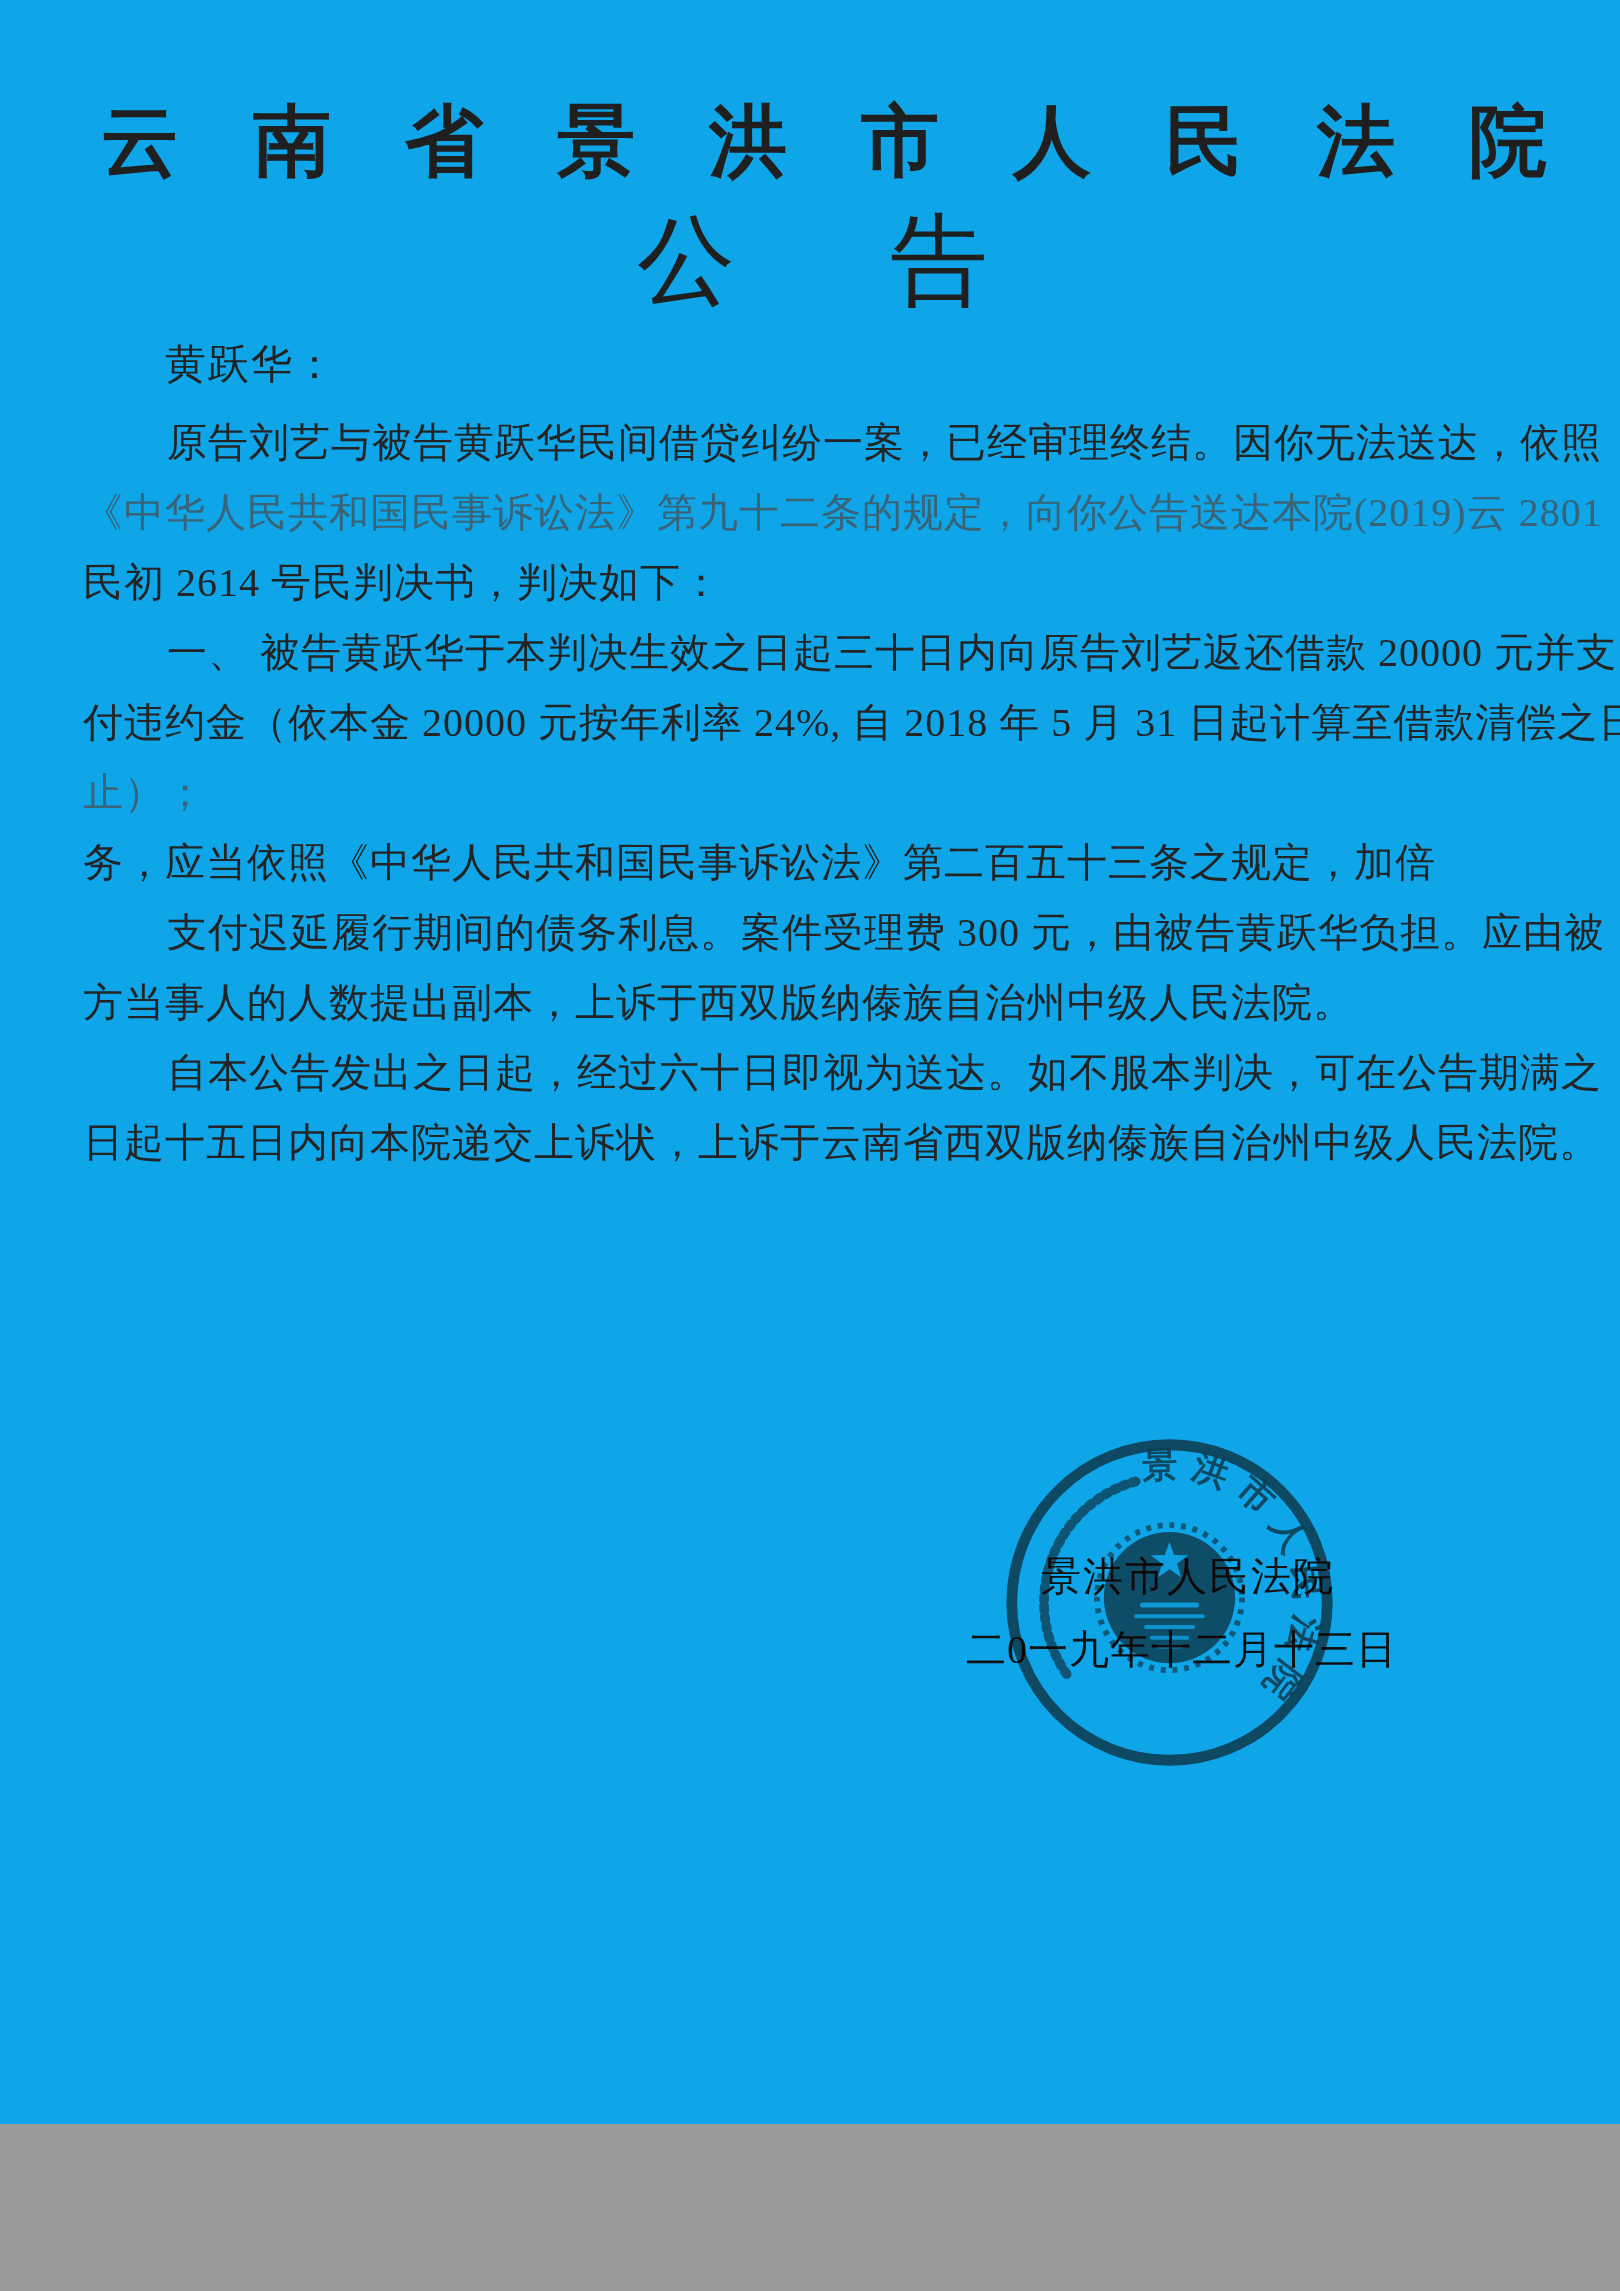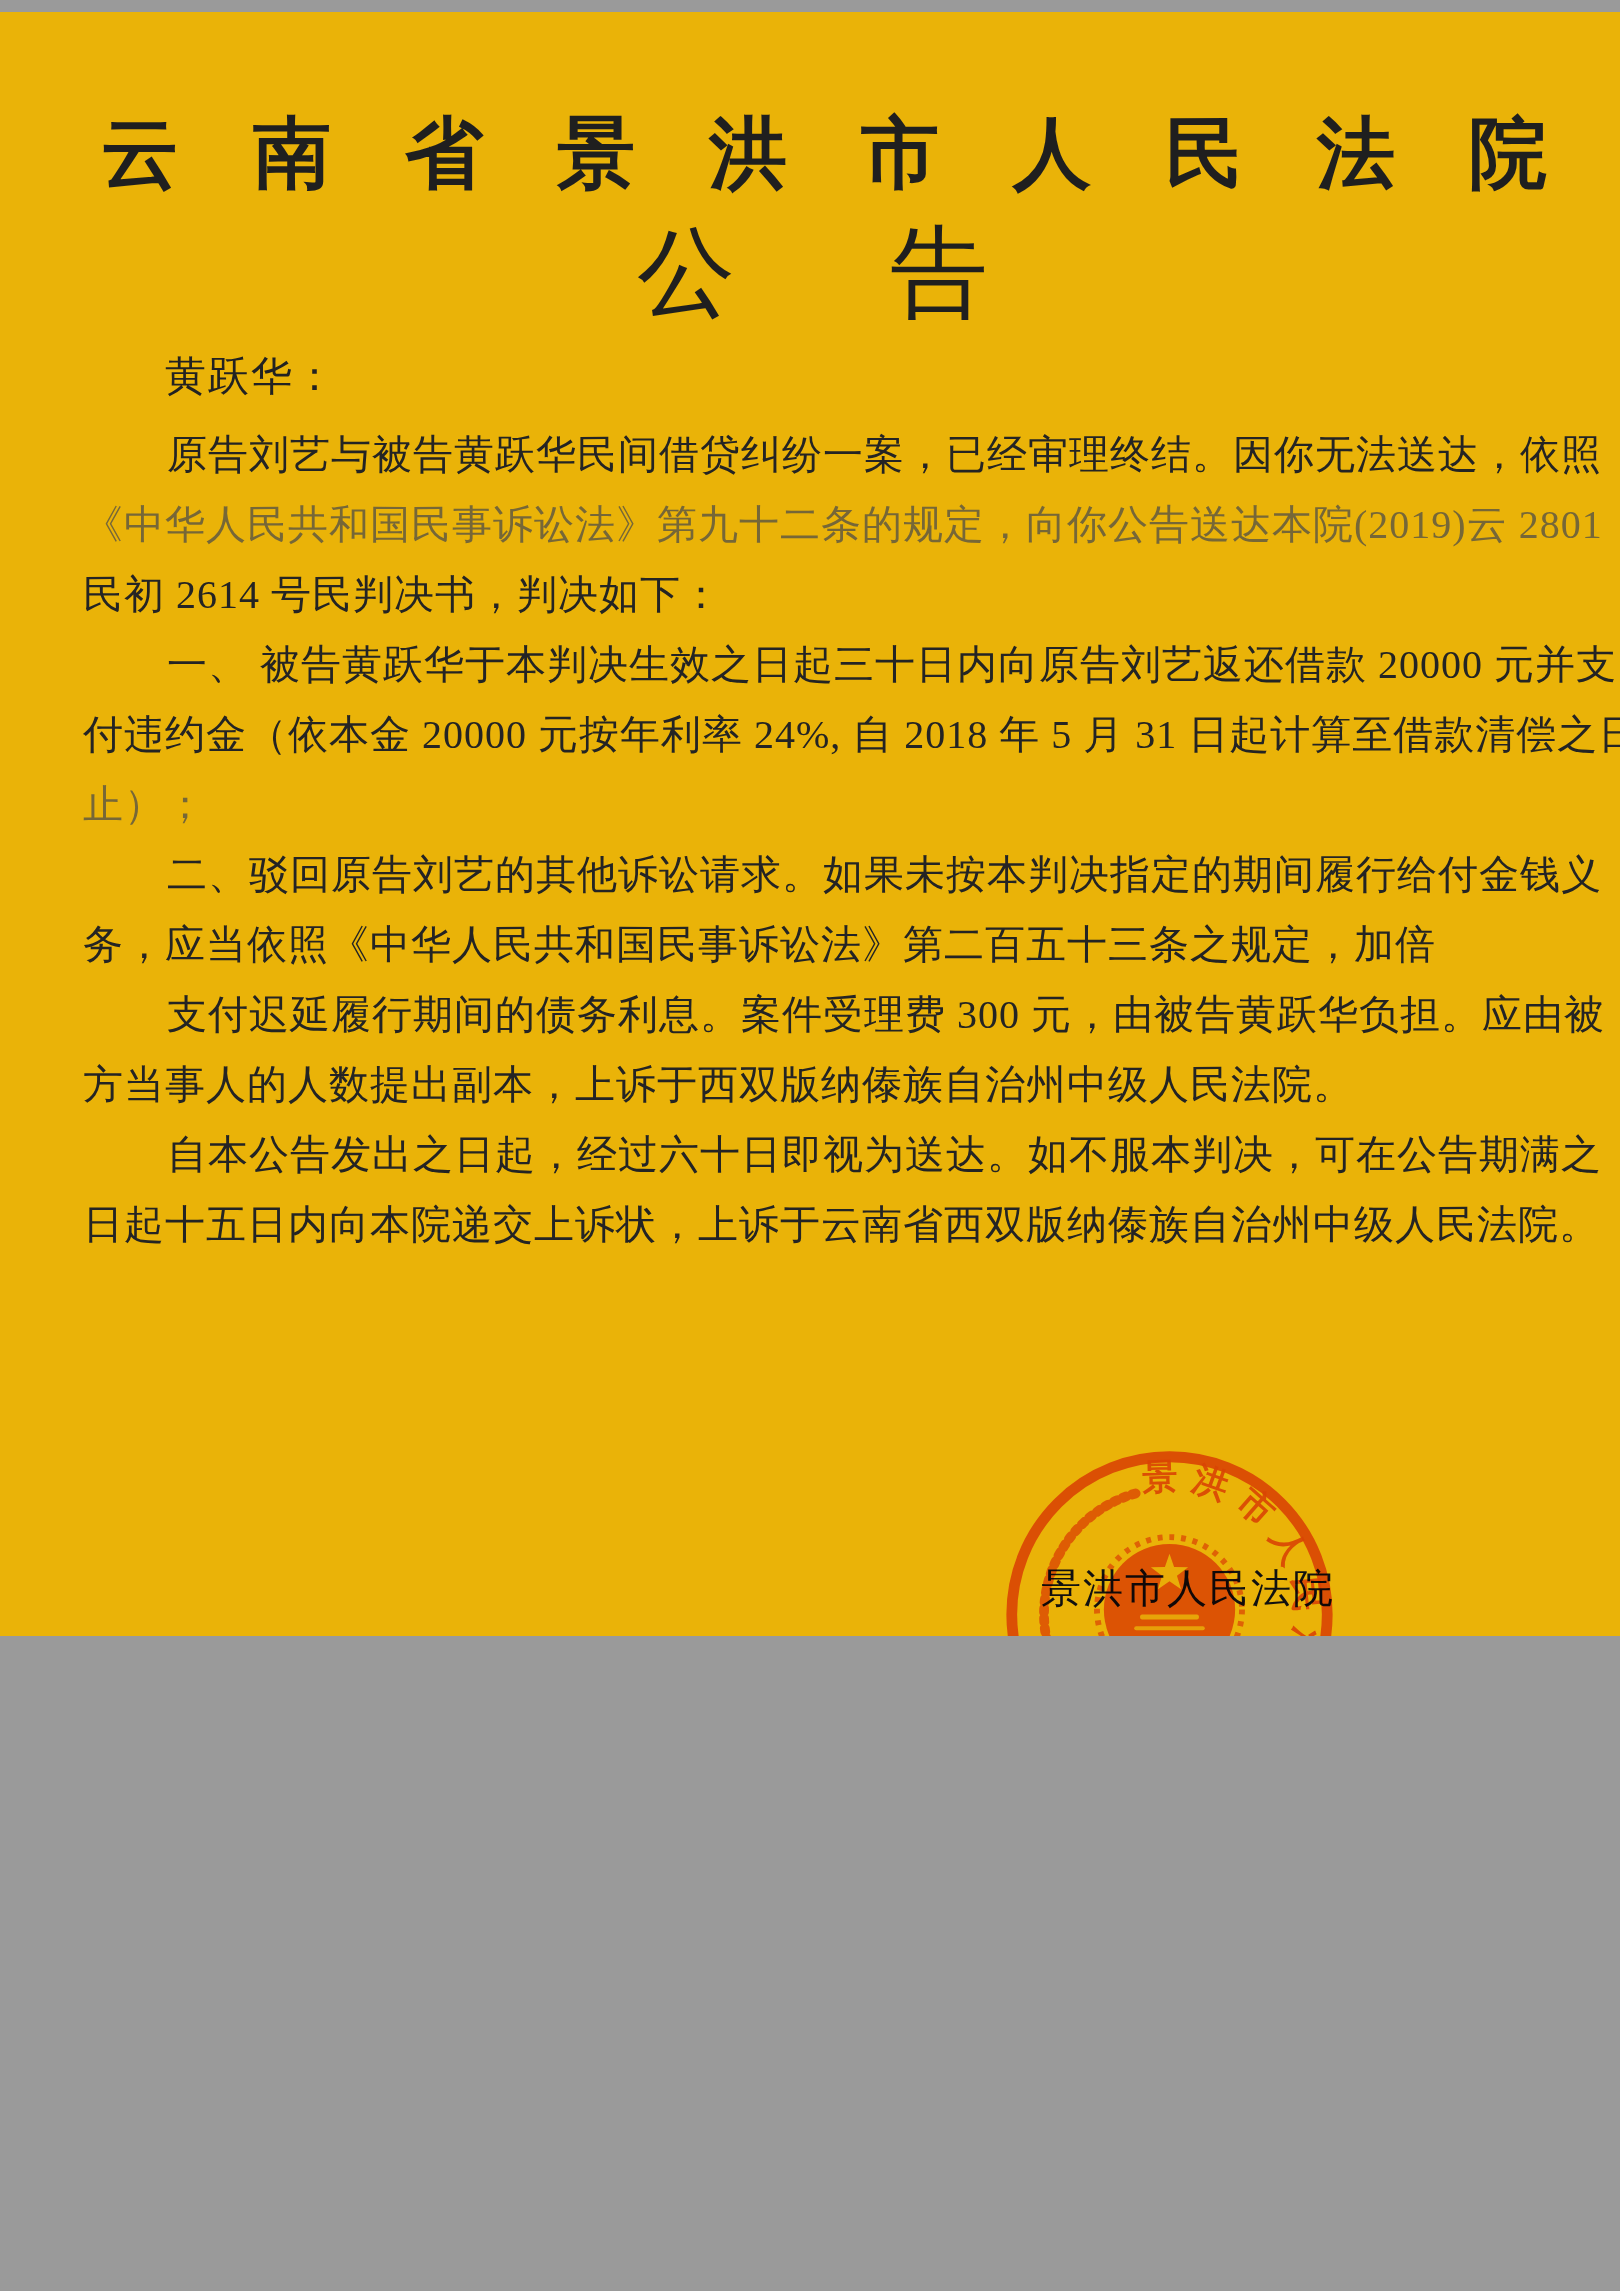--- a/index.html
+++ b/index.html
@@ -1,20 +1,20 @@
 <!DOCTYPE html>
 <html><head>
 <meta charset="utf-8">
 <style>
   html,body{margin:0;padding:0;background:#9a9a9a;}
   .page{
     position:relative;
-    width:1620px;height:1624px;
-    margin:12px auto;
-    background:#eab308;
+    width:1620px;height:2124px;
+    margin:0 auto;
+    background:#0ea5e9;
     font-family:"Liberation Serif","DejaVu Serif",serif;
     color:#222;
     overflow:hidden;
   }
   .court-title{
     position:absolute;
     left:101px;top:90px;
     font-size:78px;
     font-weight:700;
     letter-spacing:74px;
@@ -90,21 +90,20 @@
 
   <div class="addressee">黄跃华：</div>
 
   <div class="body-text">
     <div class="bline ind">原告刘艺与被告黄跃华民间借贷纠纷一案，已经审理终结。因你无法送达，依照</div>
     <div class="bline faded">《中华人民共和国民事诉讼法》第九十二条的规定，向你公告送达本院(2019)云 2801</div>
     <div class="bline">民初 2614 号民判决书，判决如下：</div>
     <div class="bline ind">一、 被告黄跃华于本判决生效之日起三十日内向原告刘艺返还借款 20000 元并支</div>
     <div class="bline">付违约金（依本金 20000 元按年利率 24%, 自 2018 年 5 月 31 日起计算至借款清偿之日</div>
     <div class="bline faded">止）；</div>
-    <div class="bline ind">二、驳回原告刘艺的其他诉讼请求。如果未按本判决指定的期间履行给付金钱义</div>
     <div class="bline">务，应当依照《中华人民共和国民事诉讼法》第二百五十三条之规定，加倍</div>
     <div class="bline ind">支付迟延履行期间的债务利息。案件受理费 300 元，由被告黄跃华负担。应由被</div>
     <div class="bline">方当事人的人数提出副本，上诉于西双版纳傣族自治州中级人民法院。</div>
     <div class="bline ind">自本公告发出之日起，经过六十日即视为送达。如不服本判决，可在公告期满之</div>
     <div class="bline">日起十五日内向本院递交上诉状，上诉于云南省西双版纳傣族自治州中级人民法院。</div>
   </div>
 
   <div class="signature">景洪市人民法院</div>
   <div class="sign-date">二0一九年十二月十三日</div>
 

